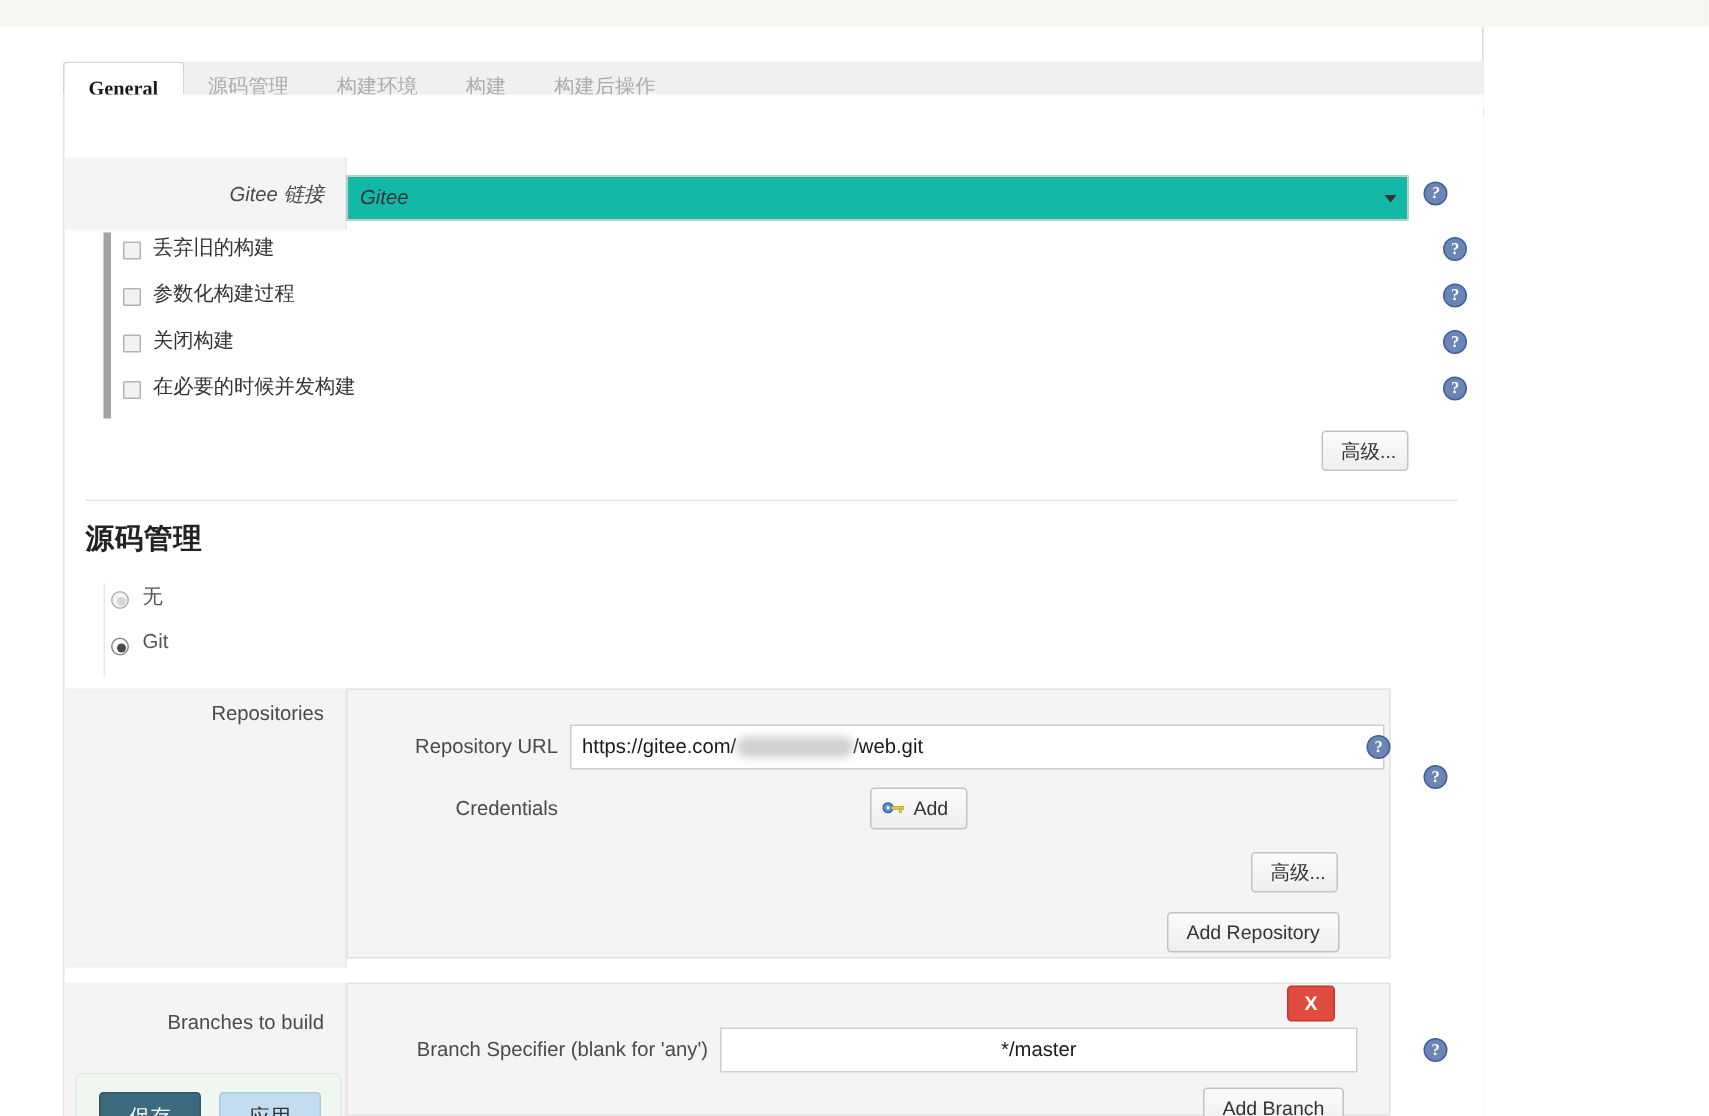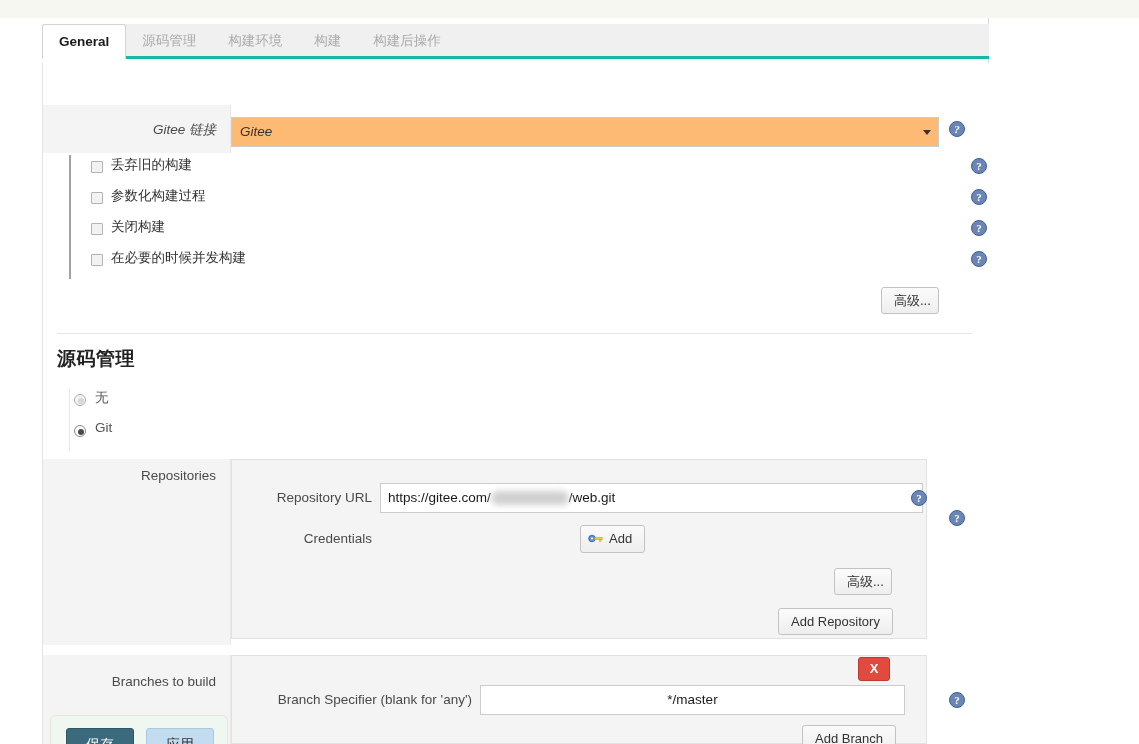--- a/index.html
+++ b/index.html
@@ -33,24 +33,25 @@
     border-right: 1px solid #d9d9d9;
   }
   .page-left-gutter {
     position: absolute; left: 0; top: 0;
     width: 42px; height: 726px;
     background: #ffffff;
   }
 
   
   .tabbar {
-    position: absolute; left: 42px; top: 6px;
+    position: absolute; left: 42px; top: 23px;
     width: 947px; height: 35px;
     background: #f0f0f0;
     border-bottom: 3px solid #14b8a6;
+    font-family: Liberation Serif, serif;
   }
   .tab {
     position: relative;
     float: left;
     height: 35px;
     line-height: 34px;
     padding: 0 16px;
     font-size: 13.5px;
     color: #aaaaaa;
     cursor: pointer;
@@ -89,21 +90,21 @@
     text-align: right;
     padding-right: 14px;
     color: #4a4a4a;
     font-size: 13.5px;
   }
   .val-col { position: absolute; left: 188px; top: 0; }
 
   
   .sel {
     position: relative;
-    background: #fdba74;
+    background: #14b8a6;
     border: 1px solid #cccccc;
     height: 30px;
     line-height: 28px;
     padding: 0 22px 0 8px;
     font-size: 13.5px;
     color: #333333;
     cursor: pointer;
     white-space: nowrap;
     overflow: hidden;
   }
@@ -335,21 +336,21 @@
         <div class="sel" style="width:708px;">
           <span>Gitee</span>
           <span class="caret"></span>
         </div>
       </div>
       <div style="position:absolute; left:906px; top:16px;" class="help">?</div>
     </div>
 
     <div style="position:absolute; left:0; top:92px; width:947px;">
 
-      <div style="position:relative; left:26px; width:900px; border-left:2px solid #a3a3a3; padding-left:20px;">
+      <div style="position:relative; left:26px; width:900px; border-left:5px solid #a3a3a3; padding-left:8px;">
 
         <div class="cbrow" style="height:31px;">
           <div class="cbox"></div>
           <div class="cblabel">丢弃旧的构建</div>
           <div class="help" style="position:absolute; left:880px; top:3px;">?</div>
         </div>
 
         <div class="cbrow" style="height:31px;">
           <div class="cbox"></div>
           <div class="cblabel">参数化构建过程</div>

